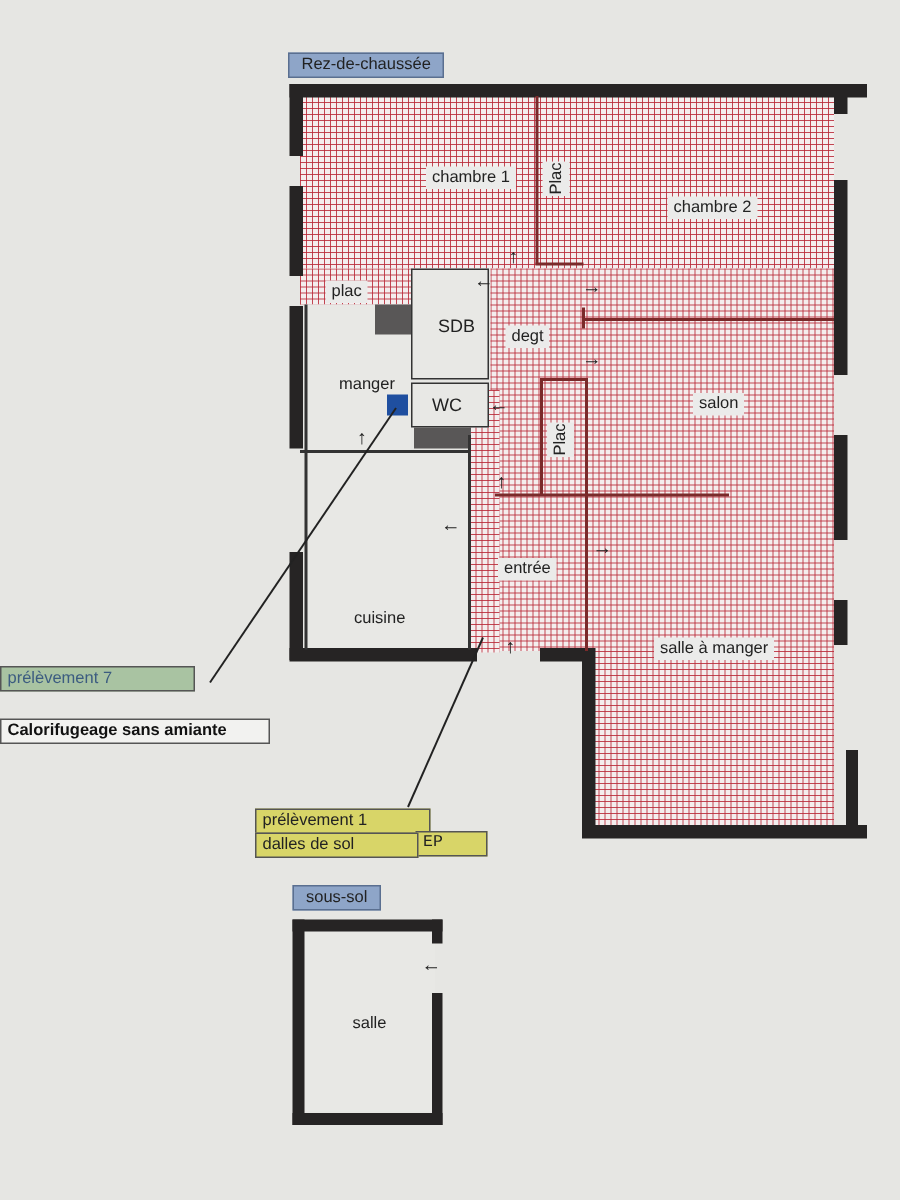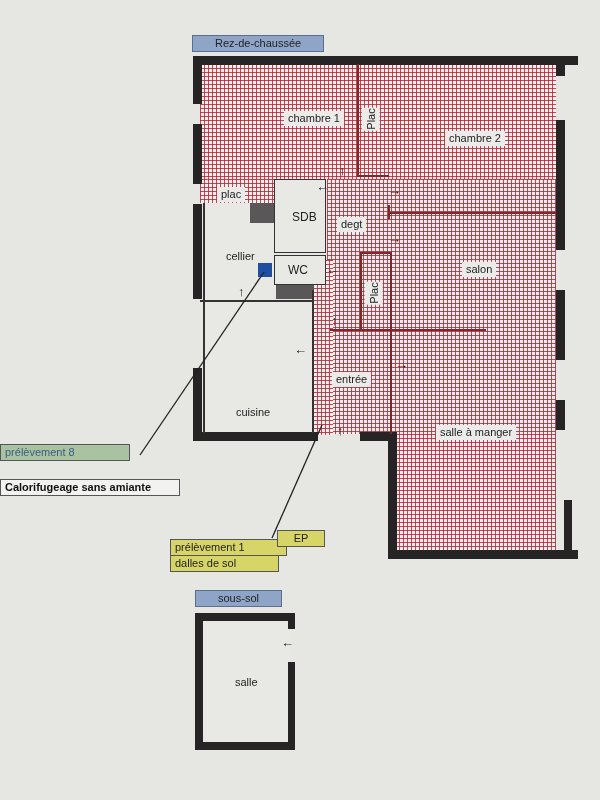--- a/index.html
+++ b/index.html
@@ -12,21 +12,21 @@
       linear-gradient(to bottom, rgba(185,40,55,0.85) 1px, transparent 1px);
     background-size:4px 4px;
   }
   .plain { background:#e8e8e5; }
   .wall { background:#262424; }
   .thin { background:#7a2a2a; }
   .greywall { background:#595757; }
   .lbl { position:absolute; background:#ebebea; color:#222; font-size:11px; padding:1px 4px; white-space:nowrap; line-height:13px; }
   .vlbl { position:absolute; background:#ebebea; color:#222; font-size:11px; padding:3px 1px; transform:rotate(-90deg); transform-origin:center; white-space:nowrap; line-height:12px; }
   .arrow { position:absolute; color:#222; font-size:13px; line-height:13px; }
-  .tag-blue { position:absolute; background:#8ea5c8; border:1px solid #5a6f90; color:#222; font-size:11px; padding:1px 22px; line-height:13px; }
+  .tag-blue { position:absolute; background:#8ea5c8; border:1px solid #5a6f90; color:#222; font-size:11px; padding:1px 8px; line-height:13px; }
   .tag-green { position:absolute; background:#a9c3a2; border:1px solid #555; color:#3c5c80; font-size:11px; padding:1px 4px; line-height:13px; }
   .tag-white { position:absolute; background:#f2f2f0; border:1px solid #555; color:#111; font-size:11px; padding:1px 4px; line-height:13px; }
   .tag-yellow { position:absolute; background:#d8d568; border:1px solid #555; color:#222; font-size:11px; padding:1px 4px; line-height:13px; }
   svg.lines { position:absolute; left:0; top:0; pointer-events:none; }
 </style>
 </head>
 <body>
 
 <div class="tag-blue" style="left:192px;top:35px;">Rez-de-chaussée</div>
 
@@ -72,21 +72,21 @@
   <div class="abs" style="left:200px;top:300px;width:113px;height:2px;background:#333;"></div>
   <div class="abs" style="left:203px;top:203px;width:2px;height:230px;background:#333;"></div>
   <div class="abs" style="left:312px;top:290px;width:2px;height:143px;background:#333;"></div>
 
   <div class="lbl" style="left:242px;top:111px;margin-left:42px;">chambre 1</div>
   <div class="lbl" style="left:445px;top:131px;">chambre 2</div>
   <div class="vlbl" style="left:359px;top:110px;">Plac</div>
   <div class="lbl" style="left:217px;top:187px;">plac</div>
   <div class="lbl" style="left:288px;top:210px;font-size:12px;background:transparent;">SDB</div>
   <div class="lbl" style="left:337px;top:217px;">degt</div>
-  <div class="lbl" style="left:222px;top:249px;background:transparent;">cellier</div>
+  <div class="lbl" style="left:222px;top:249px;background:transparent;">manger</div>
   <div class="lbl" style="left:284px;top:263px;font-size:12px;background:transparent;">WC</div>
   <div class="vlbl" style="left:362px;top:284px;">Plac</div>
   <div class="lbl" style="left:462px;top:262px;">salon</div>
   <div class="lbl" style="left:232px;top:365px;background:transparent;margin-top:40px;">cuisine</div>
   <div class="lbl" style="left:332px;top:372px;">entrée</div>
   <div class="lbl" style="left:436px;top:425px;">salle à manger</div>
 
   <div class="arrow" style="left:339px;top:164px;">↑</div>
   <div class="arrow" style="left:316px;top:180px;">←</div>
   <div class="arrow" style="left:388px;top:184px;">→</div>
@@ -97,25 +97,25 @@
   <div class="arrow" style="left:294px;top:343px;">←</div>
   <div class="arrow" style="left:395px;top:358px;">→</div>
   <div class="arrow" style="left:337px;top:424px;">↑</div>
 </div>
 
 <svg class="lines" width="600" height="800">
   <line x1="264" y1="272" x2="140" y2="455" stroke="#222" stroke-width="1.3"></line>
   <line x1="322" y1="425" x2="272" y2="538" stroke="#222" stroke-width="1.3"></line>
 </svg>
 
-<div class="tag-green" style="left:0px;top:444px;width:120px;">prélèvement 8</div>
+<div class="tag-green" style="left:0px;top:444px;width:120px;">prélèvement 7</div>
 <div class="tag-white" style="left:0px;top:479px;width:170px;font-weight:bold;">Calorifugeage sans amiante</div>
 
 <div class="tag-yellow" style="left:170px;top:539px;width:107px;">prélèvement 1</div>
-<div class="tag-yellow" style="left:277px;top:530px;width:38px;text-align:center;">EP</div>
+<div class="tag-yellow" style="left:277px;top:554px;width:38px;text-align:left;font-family:Liberation Mono, monospace;">EP</div>
 <div class="tag-yellow" style="left:170px;top:555px;width:99px;">dalles de sol</div>
 
 <div class="tag-blue" style="left:195px;top:590px;">sous-sol</div>
 <div>
   <div class="abs plain" style="left:203px;top:621px;width:87px;height:120px;"></div>
   <div class="abs wall" style="left:195px;top:613px;width:100px;height:8px;"></div>
   <div class="abs wall" style="left:195px;top:613px;width:8px;height:137px;"></div>
   <div class="abs wall" style="left:195px;top:742px;width:100px;height:8px;"></div>
   <div class="abs wall" style="left:288px;top:613px;width:7px;height:16px;"></div>
   <div class="abs wall" style="left:288px;top:662px;width:7px;height:88px;"></div>

